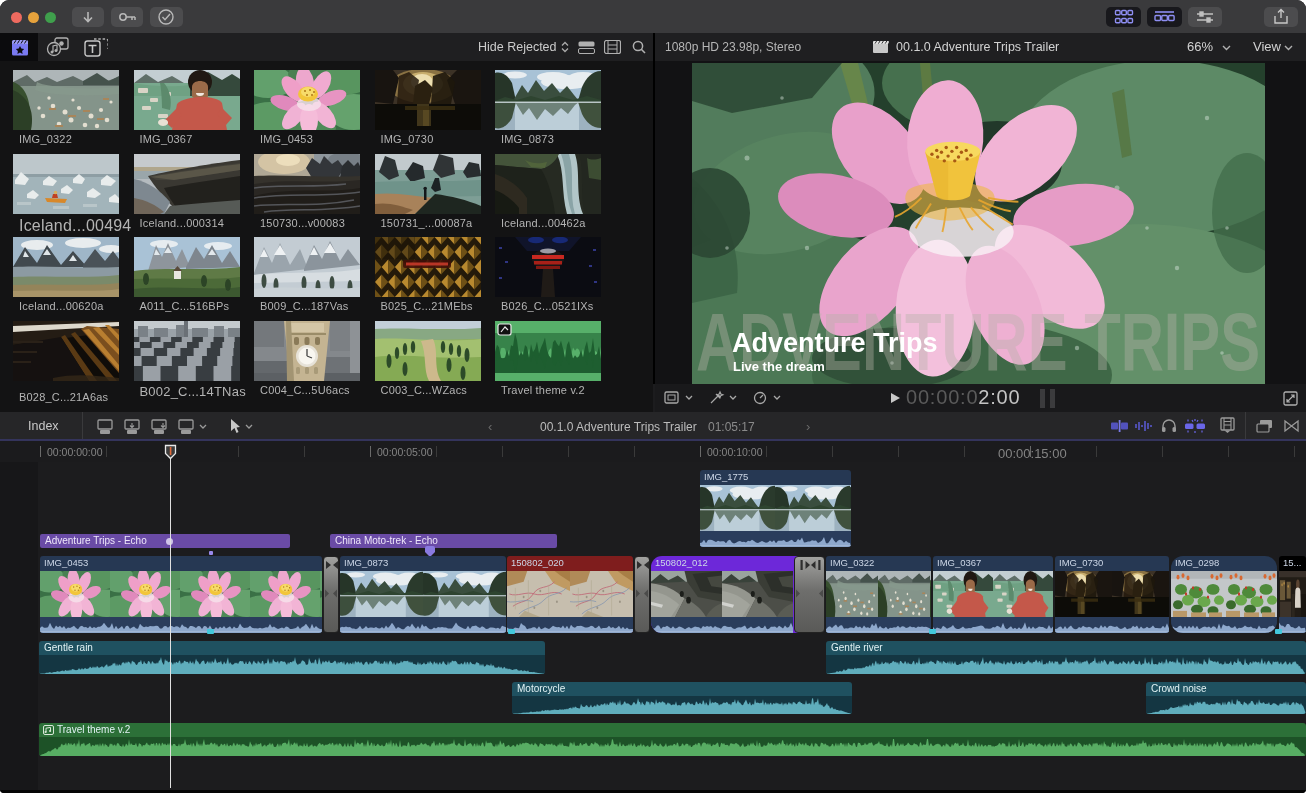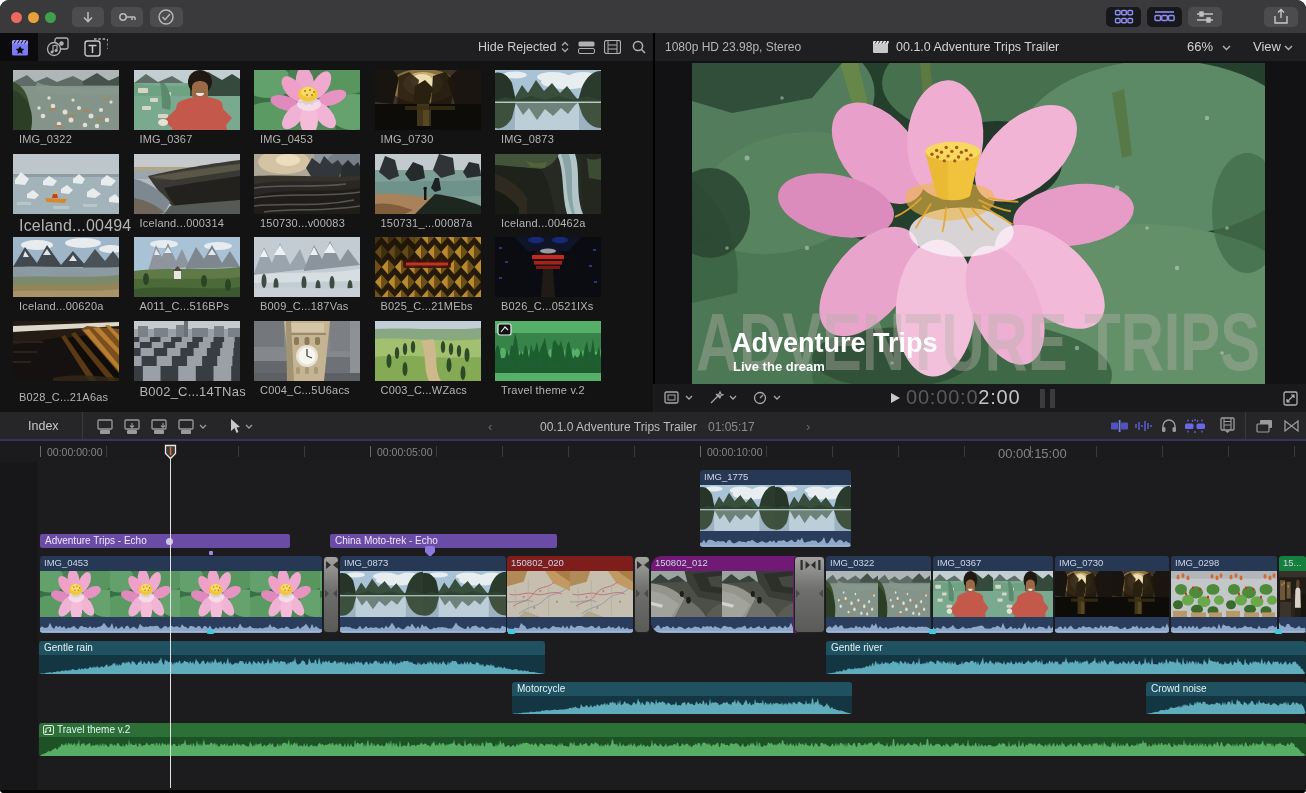--- a/index.html
+++ b/index.html
@@ -1004,21 +1004,21 @@
         </svg>
         <div style="position:absolute;left:0;bottom:1px;width:126px;height:1px;background:#a8bcd8;opacity:0.7"></div>
       </div>
     </div>
 <div style="position:absolute;left:634px;top:556px;width:16px;height:77px;border-radius:4px;background:linear-gradient(180deg,#a2a2a0,#6e6e6c 45%,#5a5a58);border:1px solid #222;box-sizing:border-box"><svg width="14" height="75">
         <path d="M2.0,4 L7.0,8 2.0,12 Z" fill="#2e2e2e"></path>
         <path d="M14.0,4 L9.0,8 14.0,12 Z" fill="#2e2e2e"></path>
         <path d="M1,32.5 L5,36.5 1,40.5 Z" fill="#2a2a2a" opacity="0.5"></path>
         <path d="M13,32.5 L9,36.5 13,40.5 Z" fill="#2a2a2a" opacity="0.5"></path>
       </svg></div>
-<div style="position:absolute;left:651px;top:556px;width:164px;height:77px;border-radius:11px;overflow:hidden;background:#701a75">
+<div style="position:absolute;left:651px;top:556px;width:164px;height:77px;border-radius:11px;overflow:hidden;background:#6d28d9">
       <div style="position:absolute;left:4px;top:1px;font-size:9.5px;color:#ccd6e6;white-space:nowrap">150802_012</div>
       <div style="position:absolute;left:0;top:15px;width:142px;height:46px;overflow:hidden"><svg width="142" height="46">
           <svg x="0" y="0" width="71" height="46" viewBox="0 0 106 60" preserveAspectRatio="none">
             <use href="#s-road"></use>
           </svg>
           <svg x="71" y="0" width="71" height="46" viewBox="0 0 106 60" preserveAspectRatio="none">
             <use href="#s-road"></use>
           </svg>
           <svg x="142" y="0" width="71" height="46" viewBox="0 0 106 60" preserveAspectRatio="none">
             <use href="#s-road"></use>
@@ -1086,38 +1086,38 @@
             <use href="#s-sunset"></use>
           </svg>
         </svg></div>
       <div style="position:absolute;left:0;top:61px;width:114px;height:16px;background:#2a3d5c">
         <svg width="114" height="16" style="display:block;margin-top:3px">
           <polygon points="0,13 0,9.0 2,8.8 4,7.1 6,6.5 8,9.2 10,6.0 12,8.9 14,6.9 16,5.5 18,8.2 20,9.3 22,9.0 24,7.1 26,8.1 28,5.7 30,6.9 32,7.6 34,6.8 36,7.6 38,8.9 40,6.7 42,7.5 44,8.6 46,5.0 48,7.8 50,5.7 52,8.3 54,5.9 56,5.7 58,6.4 60,7.1 62,6.3 64,8.3 66,9.0 68,8.3 70,6.7 72,9.2 74,8.6 76,8.2 78,5.7 80,7.2 82,5.6 84,9.1 86,6.4 88,8.6 90,8.3 92,6.7 94,8.2 96,7.6 98,5.5 100,8.1 102,7.9 104,8.2 106,8.3 108,5.8 110,8.0 112,3.3 114,8.3 114,13" fill="#8ea8cc"></polygon>
         </svg>
         <div style="position:absolute;left:0;bottom:1px;width:114px;height:1px;background:#a8bcd8;opacity:0.7"></div>
       </div>
     </div>
-<div style="position:absolute;left:1171px;top:556px;width:106px;height:77px;border-radius:3px;overflow:hidden;background:#263853">
+<div style="position:absolute;left:1171px;top:556px;width:106px;height:77px;border-radius:12px;overflow:hidden;background:#263853">
       <div style="position:absolute;left:4px;top:1px;font-size:9.5px;color:#ccd6e6;white-space:nowrap">IMG_0298</div>
       <div style="position:absolute;left:0;top:15px;width:106px;height:46px;overflow:hidden"><svg width="106" height="46">
           <svg x="0" y="0" width="53" height="46" viewBox="0 0 106 60" preserveAspectRatio="none">
             <use href="#s-market"></use>
           </svg>
           <svg x="53" y="0" width="53" height="46" viewBox="0 0 106 60" preserveAspectRatio="none">
             <use href="#s-market"></use>
           </svg>
         </svg></div>
       <div style="position:absolute;left:0;top:61px;width:106px;height:16px;background:#2a3d5c">
         <svg width="106" height="16" style="display:block;margin-top:3px">
           <polygon points="0,13 0,8.3 2,6.6 4,7.9 6,7.9 8,6.1 10,5.7 12,9.1 14,5.7 16,8.8 18,5.7 20,8.0 22,5.5 24,8.4 26,5.7 28,9.3 30,8.2 32,7.1 34,6.5 36,7.4 38,6.5 40,8.3 42,6.3 44,6.7 46,9.2 48,3.6 50,9.2 52,4.2 54,5.5 56,6.3 58,5.8 60,7.7 62,7.7 64,6.1 66,9.1 68,7.8 70,8.0 72,7.3 74,5.5 76,7.1 78,7.2 80,6.4 82,8.3 84,8.2 86,9.3 88,5.6 90,8.6 92,8.1 94,8.0 96,8.7 98,6.6 100,6.3 102,5.5 104,7.5 106,6.2 106,13" fill="#8ea8cc"></polygon>
         </svg>
         <div style="position:absolute;left:0;bottom:1px;width:106px;height:1px;background:#a8bcd8;opacity:0.7"></div>
       </div>
     </div>
-<div style="position:absolute;left:1279px;top:556px;width:27px;height:77px;border-radius:3px;overflow:hidden;background:#15803d">
+<div style="position:absolute;left:1279px;top:556px;width:27px;height:77px;border-radius:3px;overflow:hidden;background:#000000">
       <div style="position:absolute;left:4px;top:1px;font-size:9.5px;color:#ccd6e6;white-space:nowrap">15...</div>
       <div style="position:absolute;left:0;top:15px;width:27px;height:46px;overflow:hidden"><svg width="27" height="46">
           <svg x="0" y="0" width="27" height="46" viewBox="0 0 106 60" preserveAspectRatio="none">
             <use href="#s-market2"></use>
           </svg>
         </svg></div>
       <div style="position:absolute;left:0;top:61px;width:27px;height:16px;background:#2a3d5c">
         <svg width="27" height="16" style="display:block;margin-top:3px">
           <polygon points="0,13 0,2.4 2,5.5 4,5.8 6,7.4 8,3.9 10,3.9 12,6.9 14,7.2 16,8.6 18,7.8 20,5.7 22,8.2 24,8.0 26,7.7 27,13" fill="#8ea8cc"></polygon>
         </svg>

